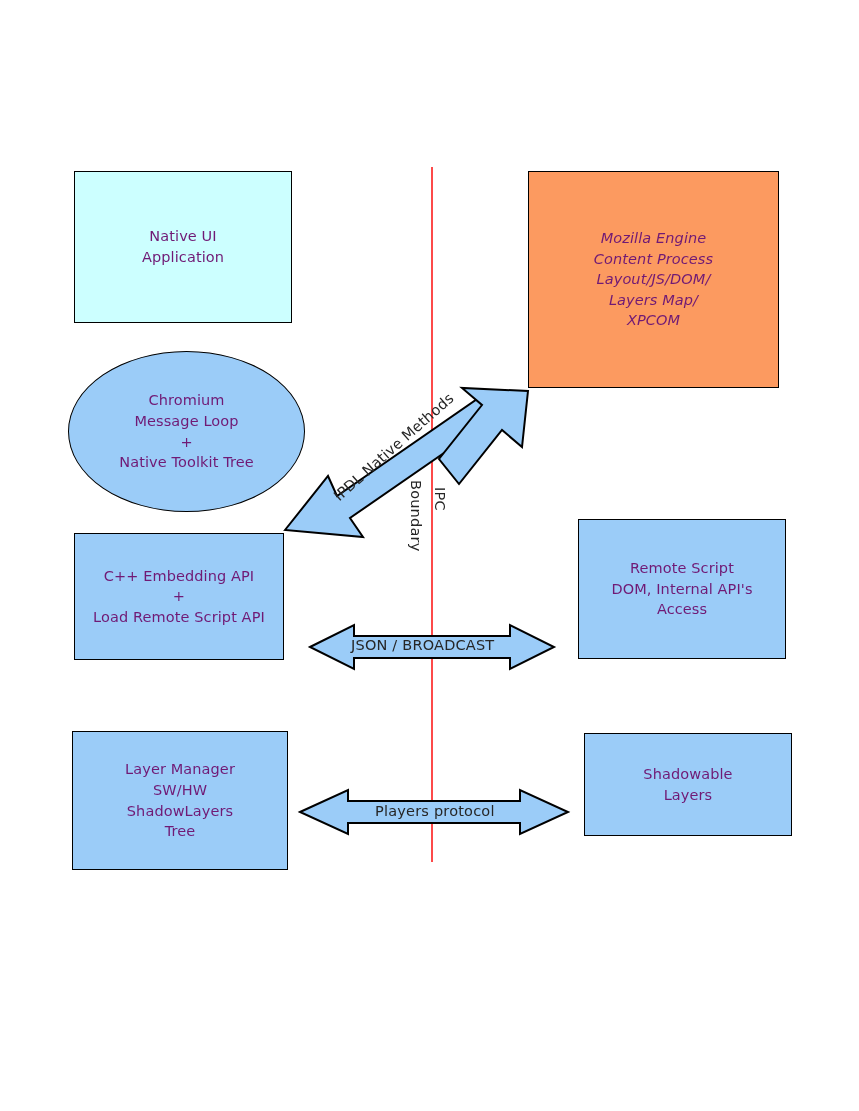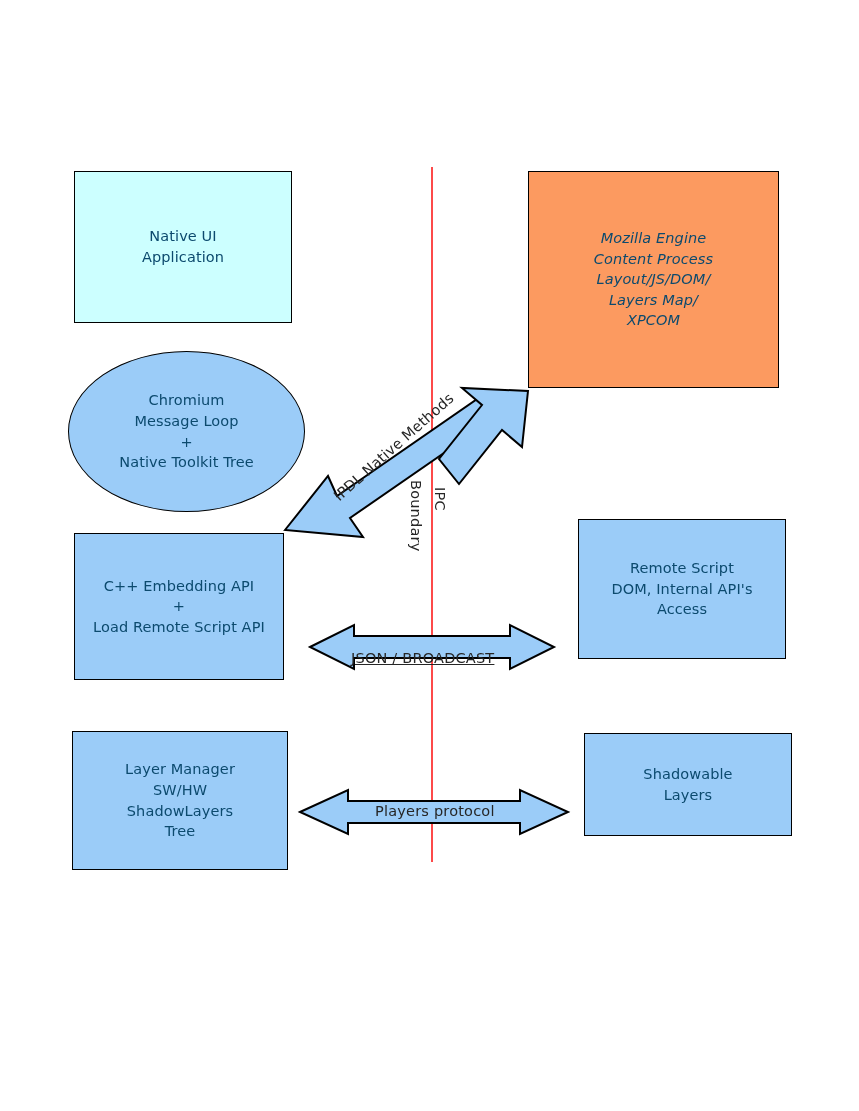--- a/index.html
+++ b/index.html
@@ -23,21 +23,21 @@
     box-sizing: border-box;
     border: 1.6px solid #000000;
     display: flex;
     align-items: center;
     justify-content: center;
     text-align: center;
   }
   .node .label {
     font-size: 14.5px;
     line-height: 1.42;
-    color: #0c4a6e;
+    color: #701a75;
     white-space: pre-line;
     letter-spacing: 0.1px;
   }
   .box-cyan { background: #ccffff; }
   .box-orange { background: #fc9a60; font-style: italic; }
   .box-blue { background: #9bccf8; }
   .ellipse {
     border-radius: 50%;
   }
   .arrow-svg {
@@ -92,21 +92,21 @@
 XPCOM</span>
   </div>
 
   <div class="node box-blue ellipse" style="left:68px; top:351px; width:237px; height:161px;">
     <span class="label">Chromium
 Message Loop
 +
 Native Toolkit Tree</span>
   </div>
 
-  <div class="node box-blue" style="left:74px; top:533px; width:210px; height:147px;">
+  <div class="node box-blue" style="left:74px; top:533px; width:210px; height:127px;">
     <span class="label">C++ Embedding API
 +
 Load Remote Script API</span>
   </div>
 
   <div class="node box-blue" style="left:578px; top:519px; width:208px; height:140px;">
     <span class="label">Remote Script
 DOM, Internal API's
 Access</span>
   </div>
@@ -125,20 +125,20 @@
 
   <svg class="arrow-svg" style="left:280px; top:385px; width:260px; height:160px;" viewBox="0 0 260 160">
     <polygon points="5,145 48,91 57,111 203,10 216,32 70,133 83,152" fill="#9bccf8" stroke="#000000" stroke-width="2" stroke-linejoin="miter"></polygon>
     <polygon points="248,6 242,62 222,45 179,99 159,74 202,20 182,3" fill="#9bccf8" stroke="#000000" stroke-width="2" stroke-linejoin="miter"></polygon>
   </svg>
   <div class="arrow-label rot-diag" style="left:336px; top:490px;">IPDL Native Methods</div>
 
   <svg class="arrow-svg" style="left:310px; top:622px; width:244px; height:50px;" viewBox="0 0 244 50">
     <polygon points="0,25 44,3 44,14 200,14 200,3 244,25 200,47 200,36 44,36 44,47" fill="#9bccf8" stroke="#000000" stroke-width="2" stroke-linejoin="miter"></polygon>
   </svg>
-  <div class="arrow-label" style="left:351px; top:650px;text-decoration:underline;">JSON / BROADCAST</div>
+  <div class="arrow-label" style="left:351px; top:637px;">JSON / BROADCAST</div>
 
   <svg class="arrow-svg" style="left:300px; top:787px; width:268px; height:50px;" viewBox="0 0 268 50">
     <polygon points="0,25 48,3 48,14 220,14 220,3 268,25 220,47 220,36 48,36 48,47" fill="#9bccf8" stroke="#000000" stroke-width="2" stroke-linejoin="miter"></polygon>
   </svg>
   <div class="arrow-label" style="left:375px; top:803px;">Players protocol</div>
 
 </div>
 
 </body></html>

